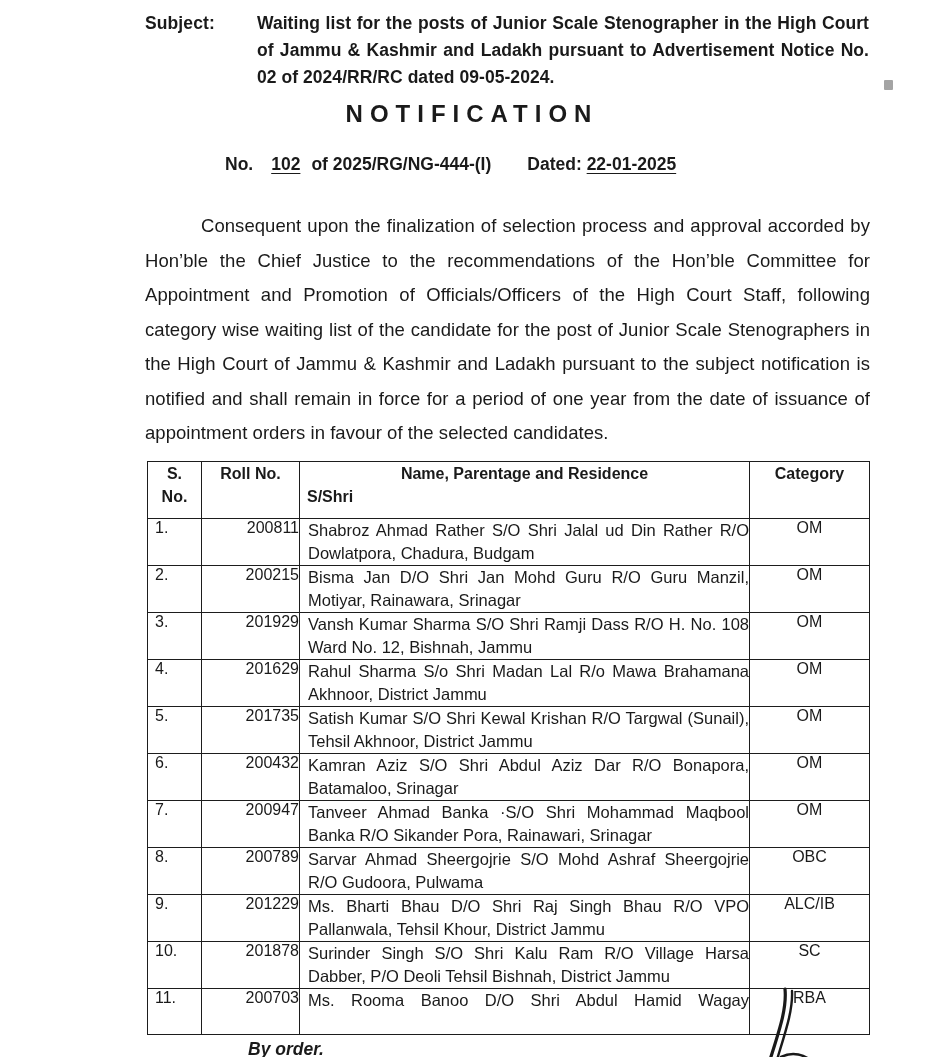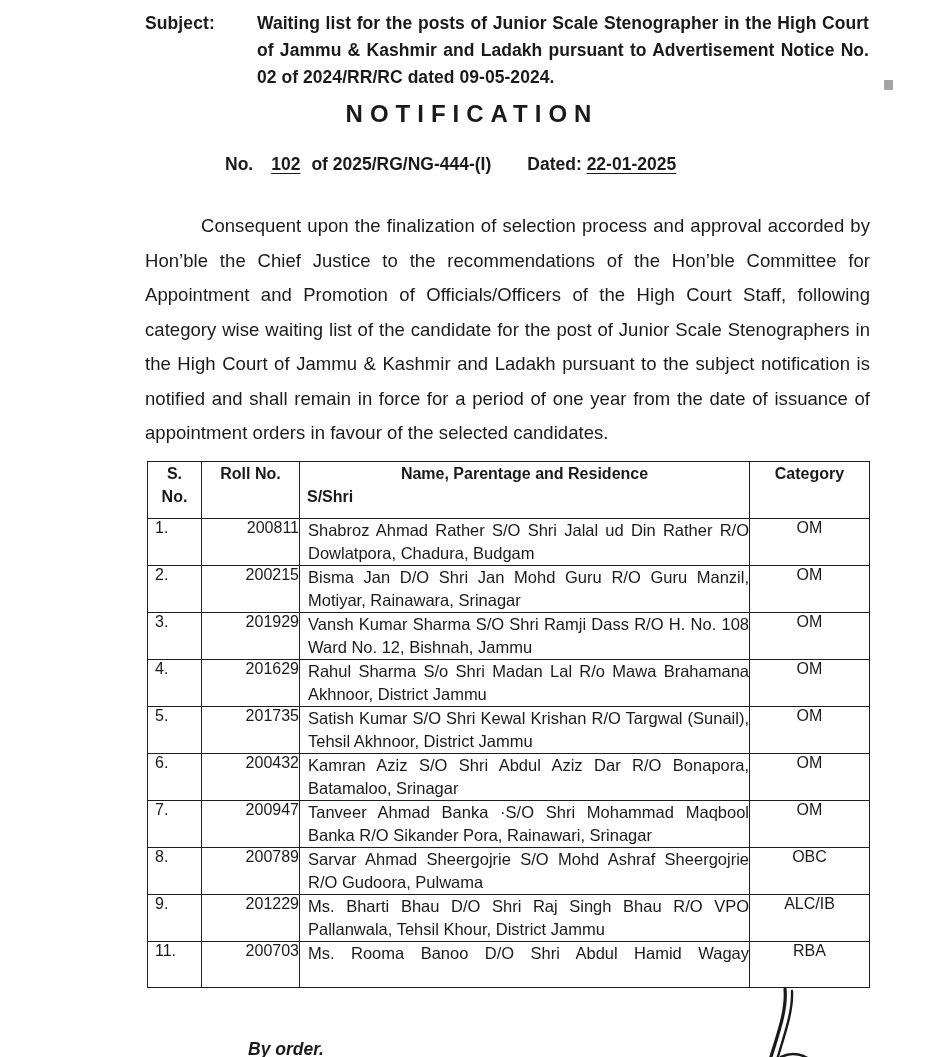--- a/index.html
+++ b/index.html
@@ -332,20 +332,29 @@
         <tr>
           <td class="c-sno">9.</td>
           <td class="c-roll">201229</td>
           <td class="c-name">
             <span class="nm-l1">Ms. Bharti Bhau D/O Shri Raj Singh Bhau R/O VPO</span>
             <span class="nm-l2">Pallanwala, Tehsil Khour, District Jammu</span>
           </td>
           <td class="c-cat">ALC/IB</td>
         </tr>
         <tr>
+          <td class="c-sno">10.</td>
+          <td class="c-roll">201878</td>
+          <td class="c-name">
+            <span class="nm-l1">Surinder Singh S/O Shri Kalu Ram R/O Village Harsa</span>
+            <span class="nm-l2">Dabber, P/O Deoli Tehsil Bishnah, District Jammu</span>
+          </td>
+          <td class="c-cat">SC</td>
+        </tr>
+        <tr>
           <td class="c-sno">11.</td>
           <td class="c-roll">200703</td>
           <td class="c-name">
             <span class="nm-l1">Ms. Rooma Banoo D/O Shri Abdul Hamid Wagay</span>
           </td>
           <td class="c-cat">RBA</td>
         </tr>
       </tbody>
   </table>
 

